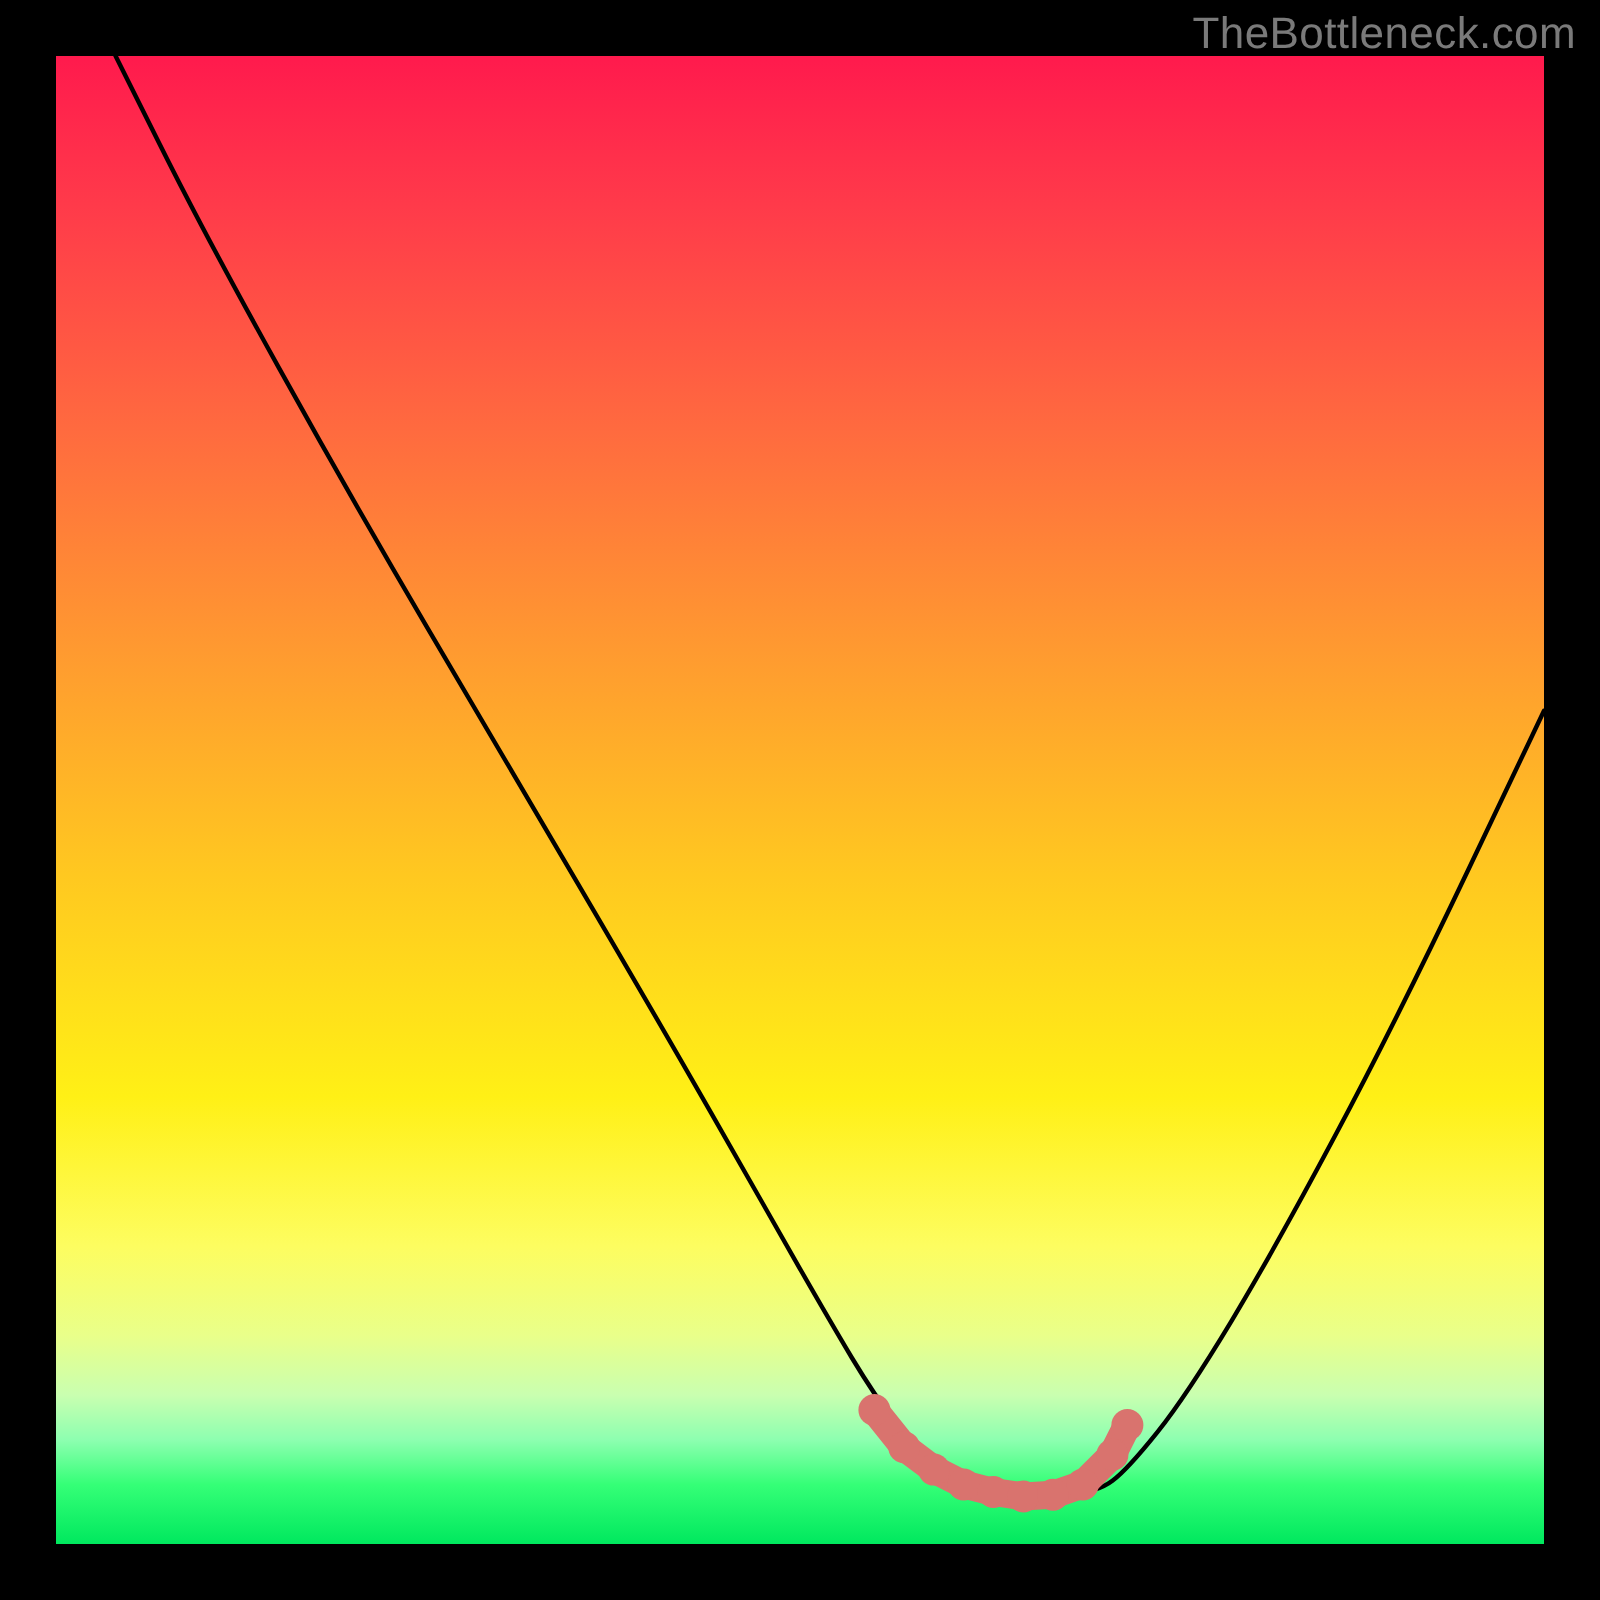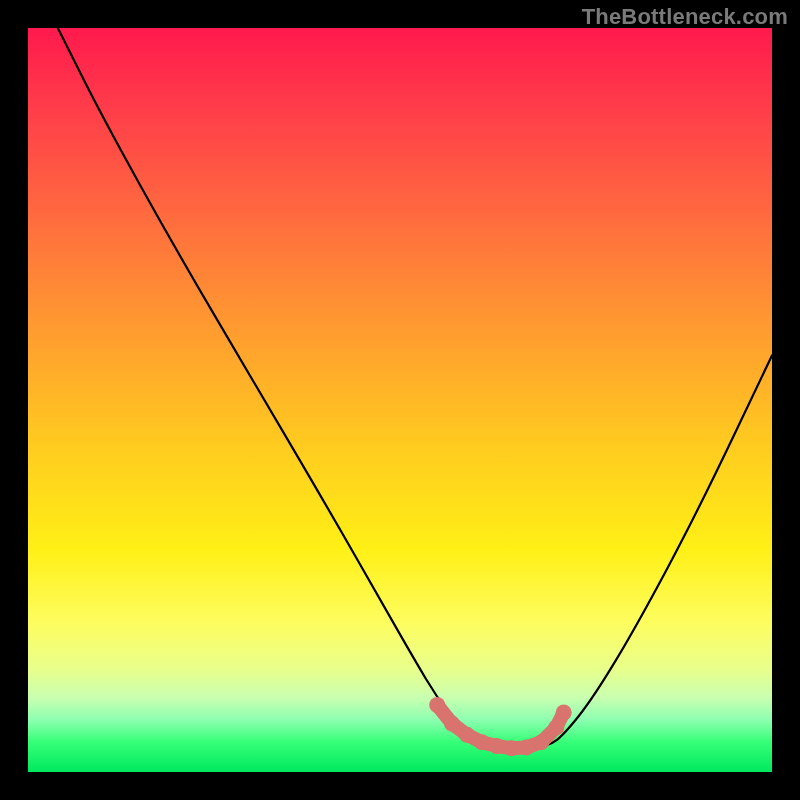--- a/index.html
+++ b/index.html
@@ -46,21 +46,21 @@
     top: 0;
     width: 744px;
     height: 744px;
   }
   .watermark {
     position: absolute;
     top: 4px;
     right: 12px;
     color: #7a7a7a;
     font-size: 22px;
-    font-weight: 700;
+    font-weight: 400;
     letter-spacing: 0.2px;
     user-select: none;
   }
 </style>
 </head>
 <body>
 
 <div class="frame">
 
   <div class="watermark">TheBottleneck.com</div>

